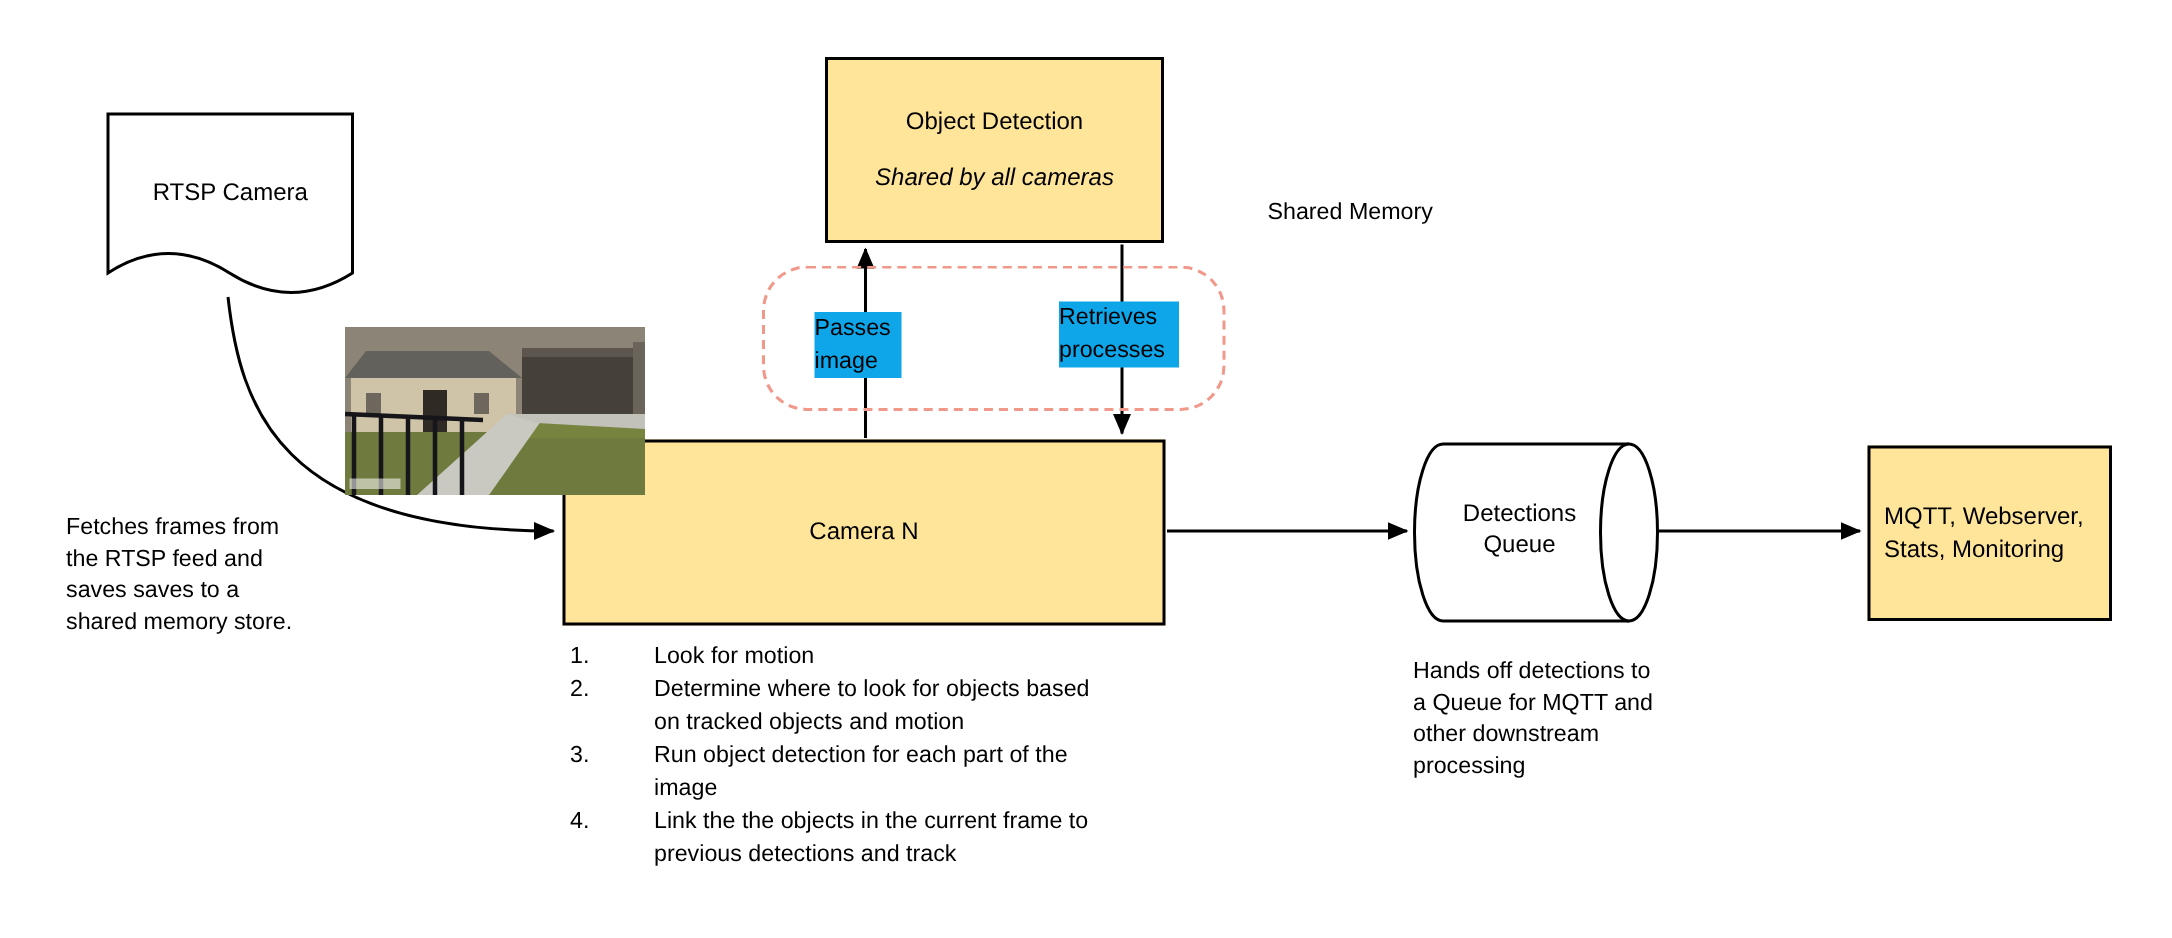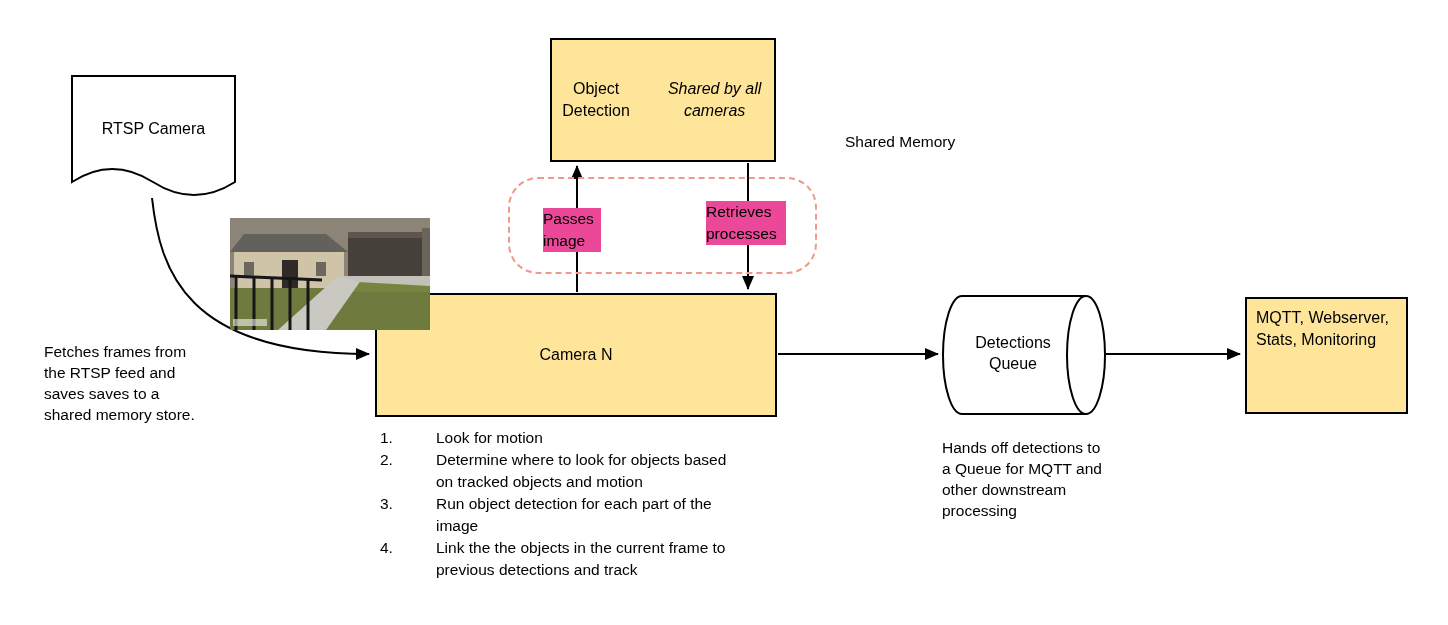--- a/index.html
+++ b/index.html
@@ -17,21 +17,21 @@
     position: absolute;
     left: 0; top: 0;
     width: 1448px; height: 625px;
     z-index: 1;
   }
   .box {
     position: absolute;
     background: #ffe59a;
     border: 2px solid #000000;
     display: flex;
-    flex-direction: row;
+    flex-direction: column;
     align-items: center;
     justify-content: center;
     text-align: center;
     z-index: 2;
     font-size: 16px;
     line-height: 22px;
     gap: 15px;
   }
   .box.left-text { align-items: flex-start; text-align: left; padding: 8px 8px 8px 9px; }
   .dashed-region {
@@ -39,21 +39,21 @@
     left: 508px; top: 177px;
     width: 309px; height: 97px;
     border: 2px dashed #f0998a;
     border-radius: 30px;
     background: transparent;
     z-index: 2;
   }
   .flow-label {
     position: absolute;
     z-index: 3;
-    background: #ec4899;
+    background: #0ea5e9;
     font-size: 15.5px;
     line-height: 22px;
     text-align: left;
   }
   .shape-label {
     position: absolute;
     z-index: 3;
     text-align: center;
     font-size: 16px;
     line-height: 21px;

